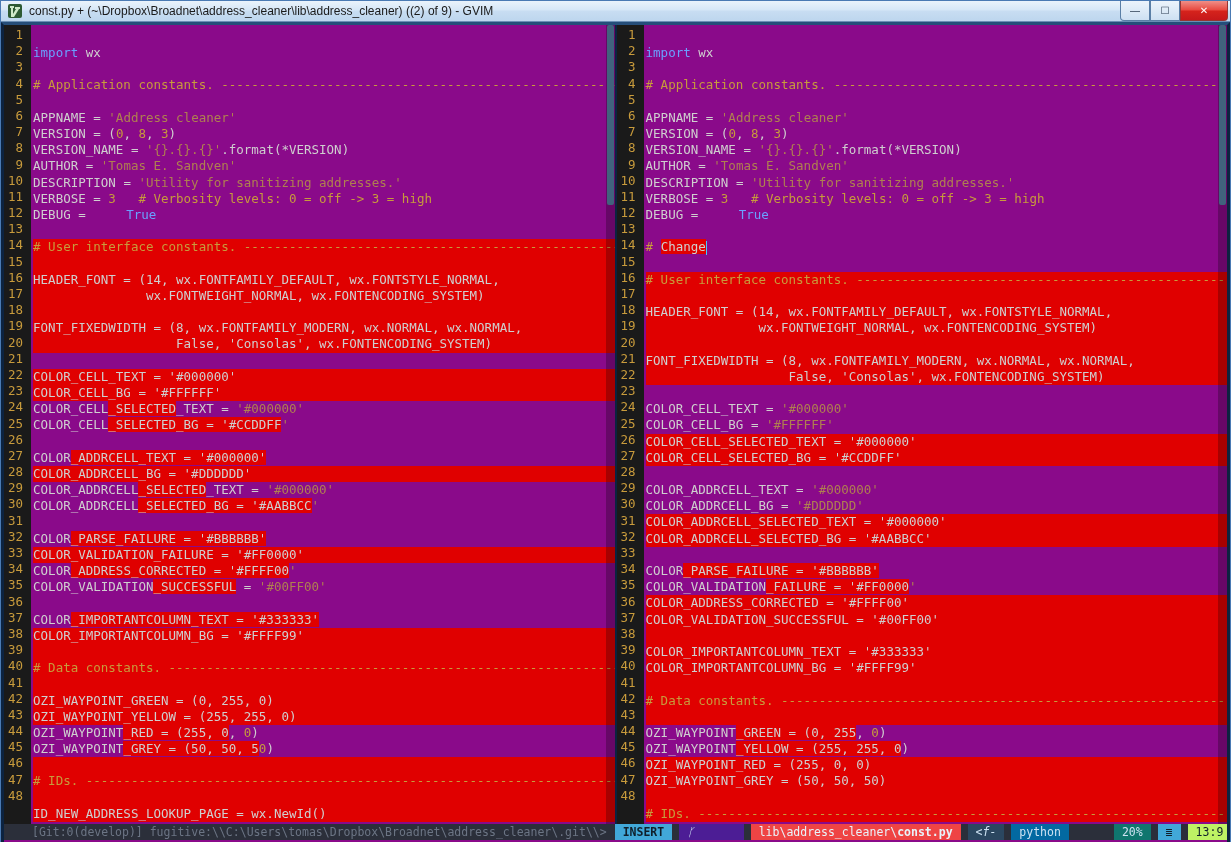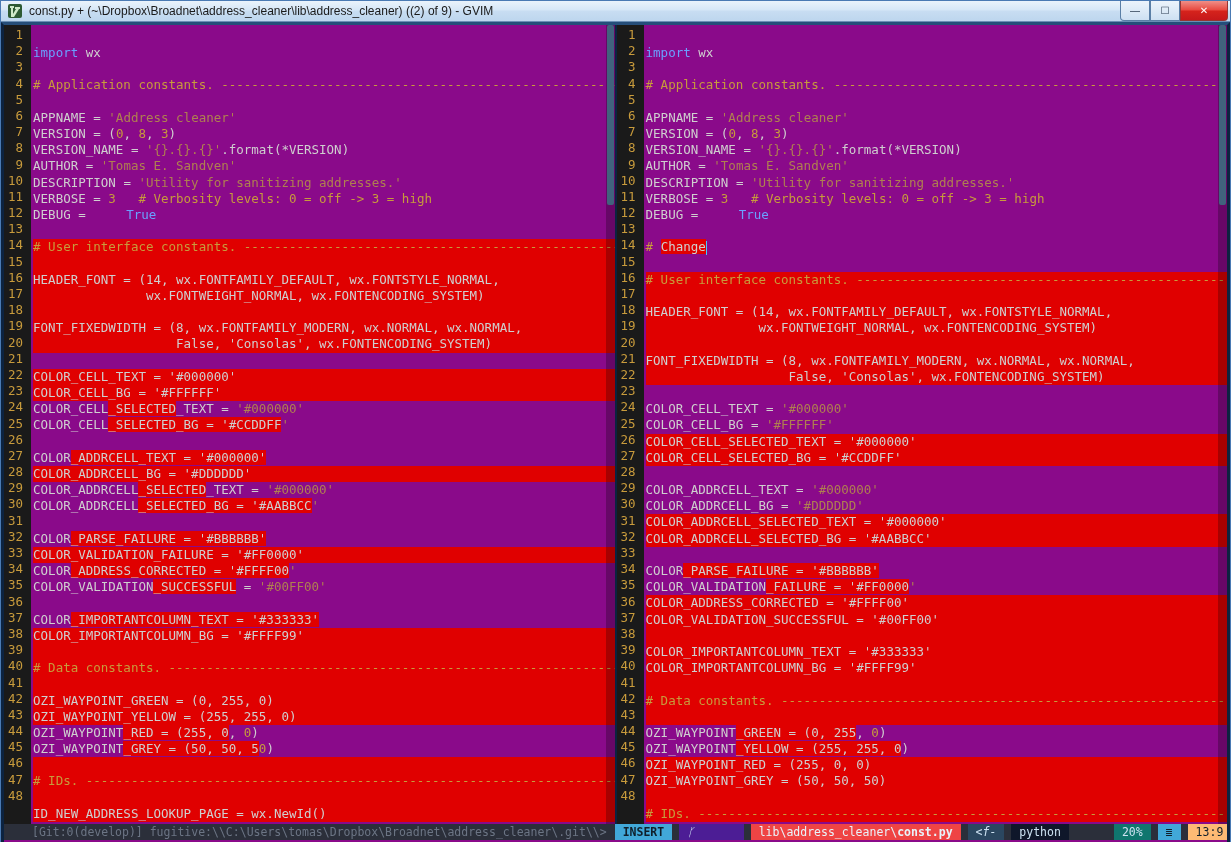--- a/index.html
+++ b/index.html
@@ -33,23 +33,23 @@
 .sl-l{flex:1;display:flex;align-items:center;}
 .sl-seg{padding:0 8px 0 10px;height:16px;line-height:16px;position:relative;}
 .sl-r{display:flex;align-items:center;gap:7px;}
 .sl-r .seg{padding:0 8px;height:16px;line-height:16px;}
 .sl2 .sl-seg{white-space:nowrap;padding-left:28px;}
 .p-ins{background:#41a8d8;color:#0f1f2b;font-weight:bold;}
 .p-dev{background:#4c1d95;color:#cde2f2;font-style:italic;}
 .p-path{background:#ef4444;color:#e8f4fa;}
 .p-star{background:#1f5d7a;color:#e85d2e;font-weight:bold;}
 .p-f8{background:#2b4760;color:#cde2f2;font-style:italic;}
-.p-py{background:#0f172a;color:#cde2f2;}
+.p-py{background:#0369a1;color:#cde2f2;}
 .p-pct{background:#0f766e;color:#cde2f2;margin-left:38px;}
-.p-loc{background:#fdba74;color:#0f1f2b;}
+.p-loc{background:#bef264;color:#0f1f2b;}
 .p-icon{background:#41a8d8;color:#0f1f2b;padding:0 4px;}
 .cmdline{height:18px;background:#8a0a8a;color:#c89b3c;font-family:Consolas,monospace;font-size:12.5px;padding-left:4px;line-height:18px;margin-top:24px;}
 .scroll{position:absolute;right:0;top:0;width:9px;height:100%;background:rgba(0,0,0,.25);}
 .scroll .thumb{position:absolute;left:1px;width:7px;background:#41627d;border-radius:2px;}
 .ticon svg{width:16px;height:16px;}
 </style>
 </head>
 <body>
 
 <div class="window">

